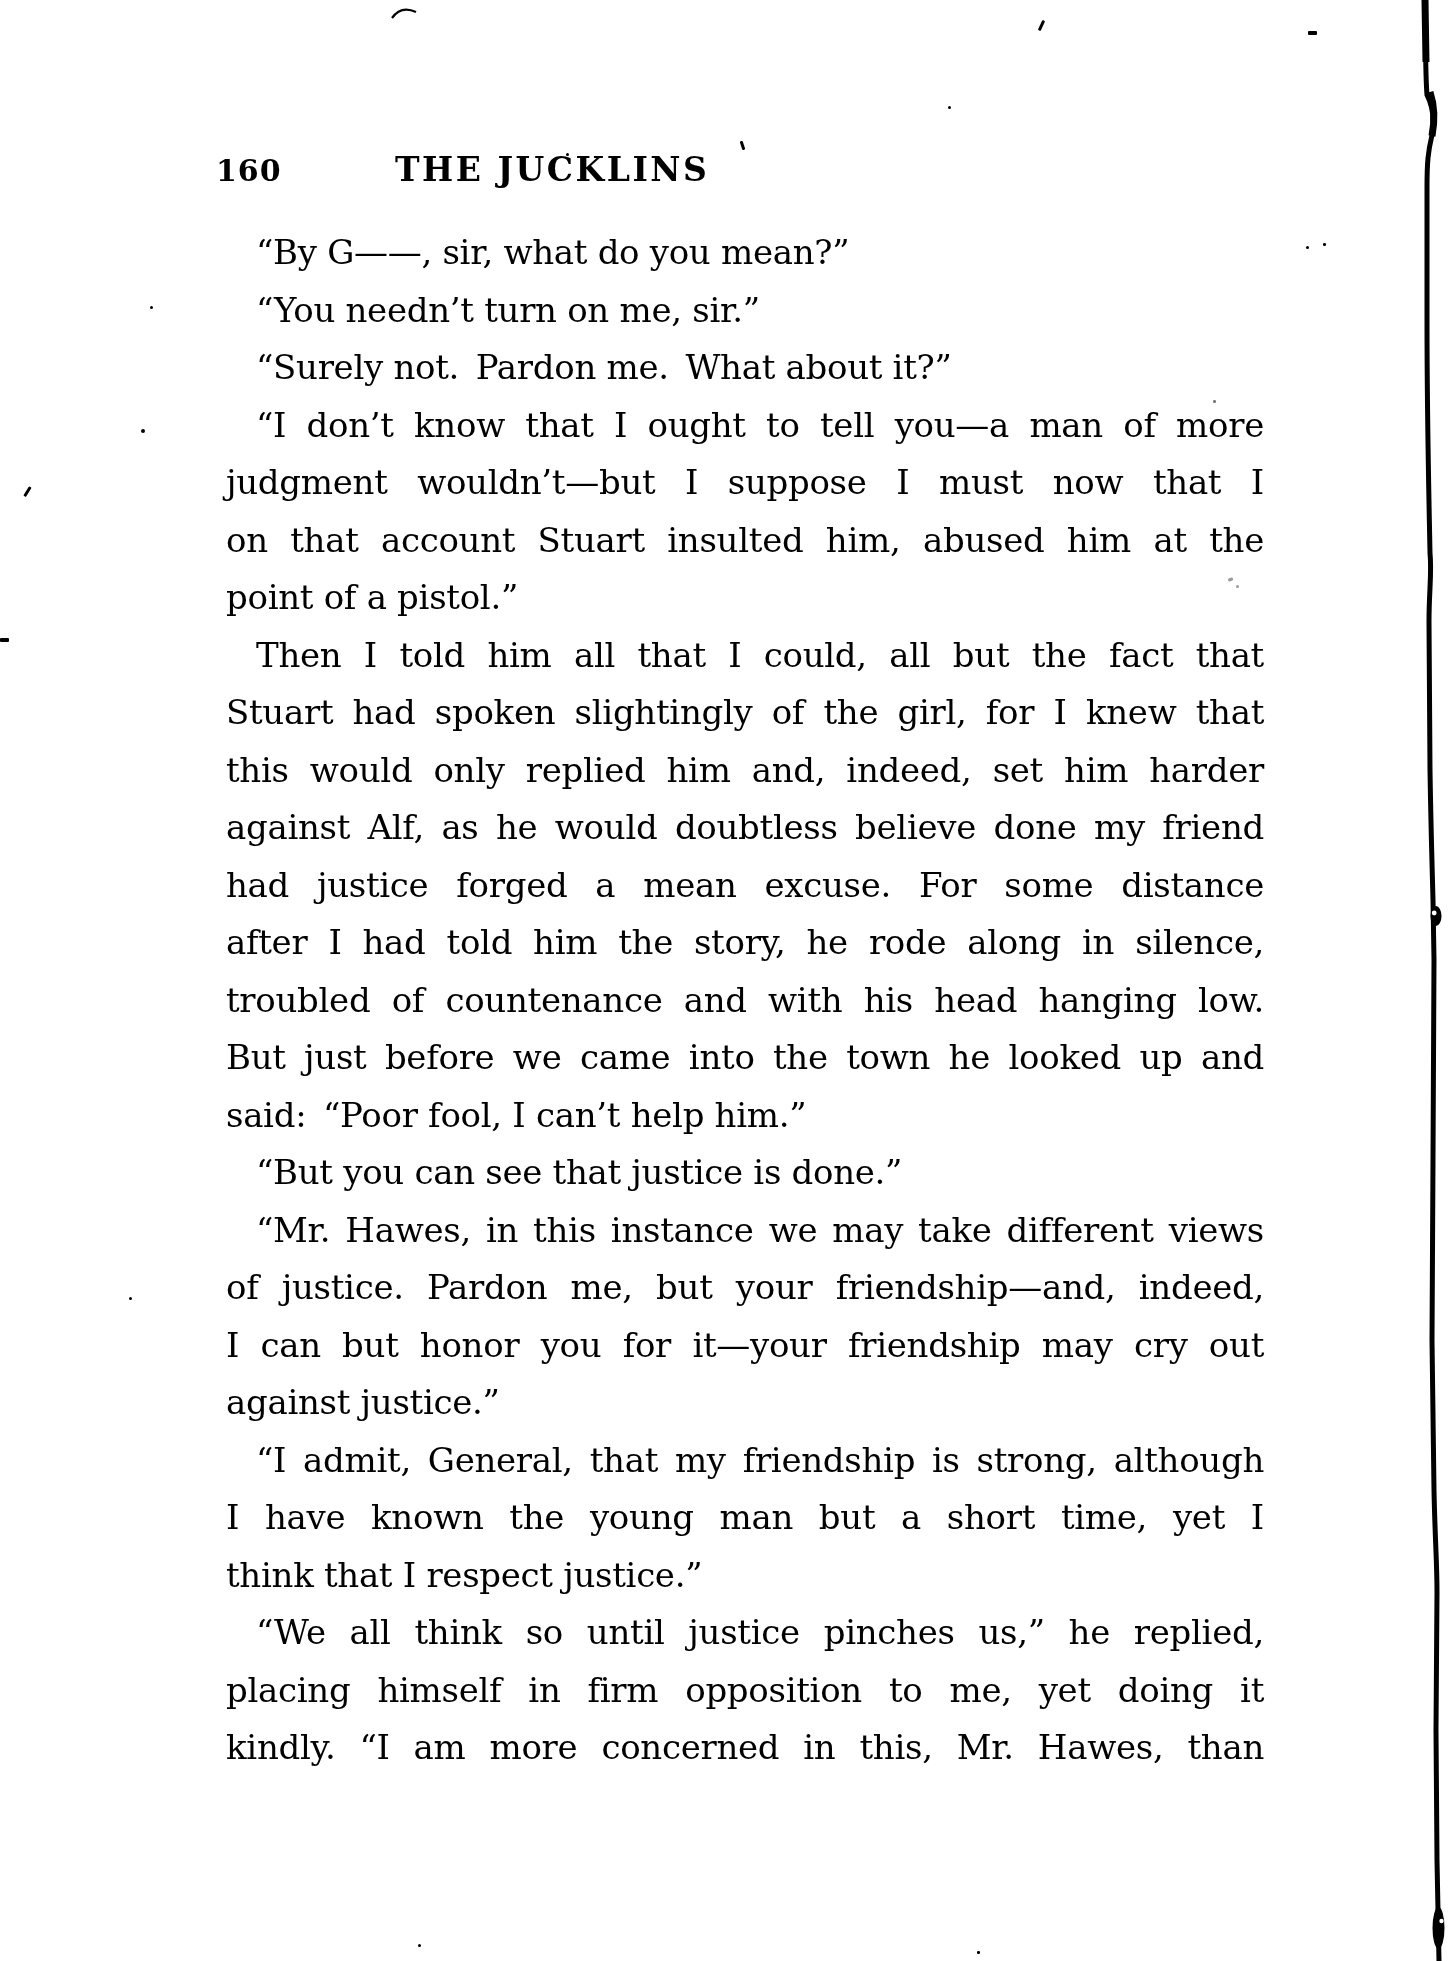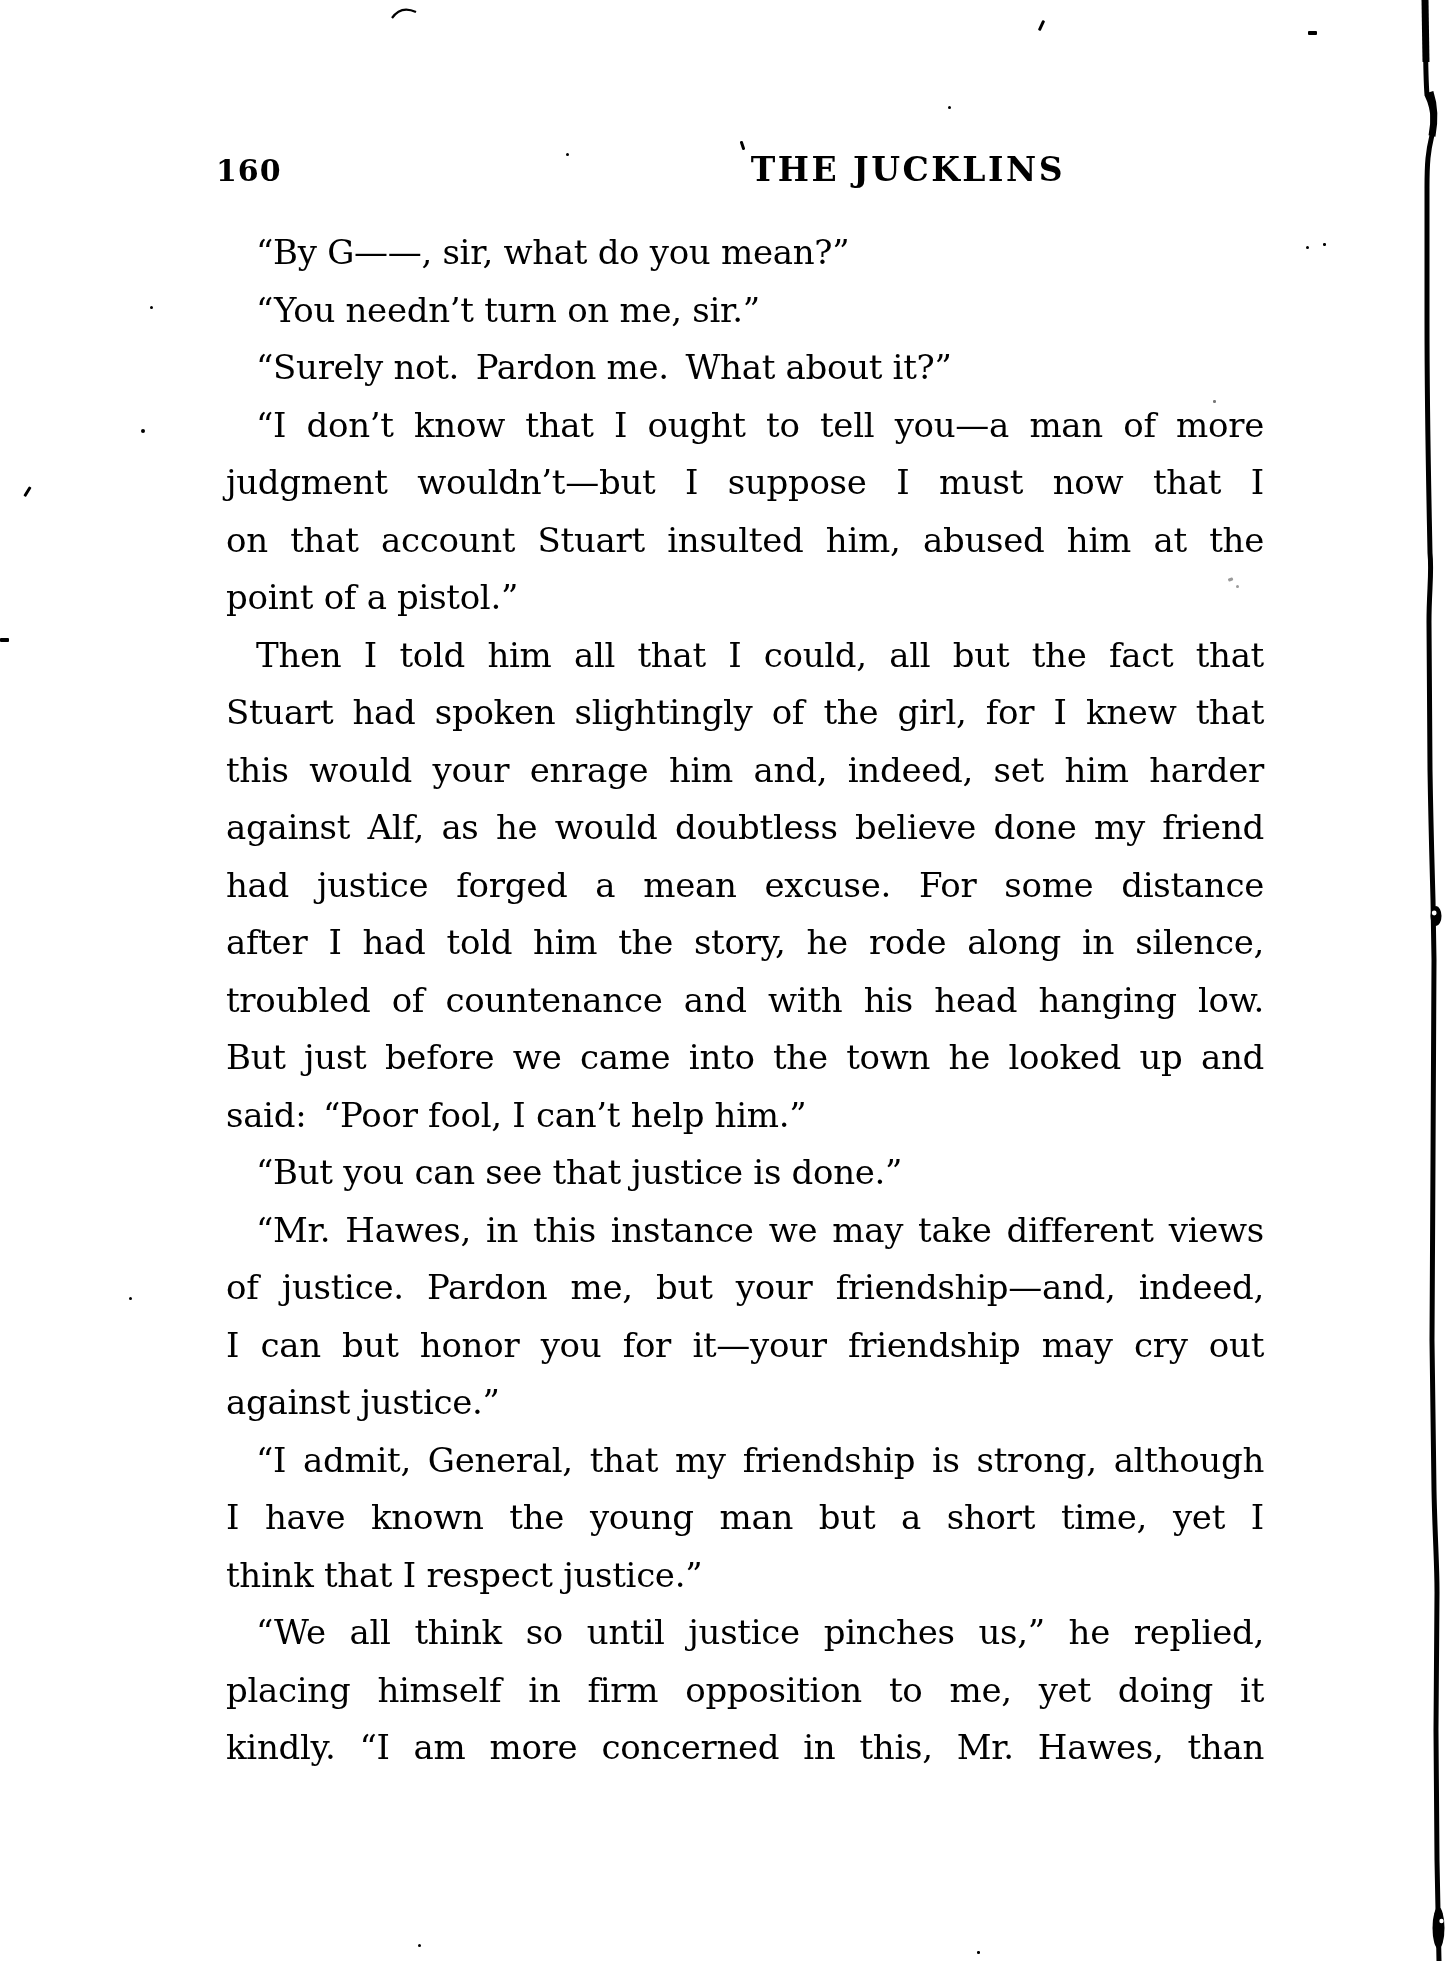--- a/index.html
+++ b/index.html
@@ -11,21 +11,21 @@
     font-family:"DejaVu Serif","Liberation Serif",serif;
     color:#000;
   }
   .runhead{position:absolute;top:150px;left:0;width:1364px;height:42px;}
   .pagenum{
     position:absolute;left:216px;top:3px;
     font-size:30px;font-weight:700;letter-spacing:1px;
   }
   .runtitle{
     position:absolute;left:395px;top:0;width:670px;
-    text-align:right;font-size:33px;font-weight:700;letter-spacing:2.5px;
+    text-align:left;font-size:33px;font-weight:700;letter-spacing:2.5px;
   }
   .text-block{
     position:absolute;left:226px;top:224px;width:1038px;
     font-size:34px;
   }
   .line{
     height:57.5px;line-height:57.5px;
     letter-spacing:-0.3px;
     white-space:nowrap;
   }
@@ -54,21 +54,21 @@
   <div class="text-block">
       <div class="line indent">“By G——, sir, what do you mean?”</div>
       <div class="line indent">“You needn’t turn on me, sir.”</div>
       <div class="line indent">“Surely not. Pardon me. What about it?”</div>
       <div class="line indent just">“I don’t know that I ought to tell you—a man of more</div>
       <div class="line just">judgment wouldn’t—but I suppose I must now that I</div>
       <div class="line just">on that account Stuart insulted him, abused him at the</div>
       <div class="line">point of a pistol.”</div>
       <div class="line indent just">Then I told him all that I could, all but the fact that</div>
       <div class="line just">Stuart had spoken slightingly of the girl, for I knew that</div>
-      <div class="line just">this would your enrage him and, indeed, set him harder</div>
+      <div class="line just">this would only replied him and, indeed, set him harder</div>
       <div class="line just">against Alf, as he would doubtless believe done my friend</div>
       <div class="line just">had justice forged a mean excuse.  For some distance</div>
       <div class="line just">after I had told him the story, he rode along in silence,</div>
       <div class="line just">troubled of countenance and with his head hanging low.</div>
       <div class="line just">But just before we came into the town he looked up and</div>
       <div class="line">said: “Poor fool, I can’t help him.”</div>
       <div class="line indent">“But you can see that justice is done.”</div>
       <div class="line indent just">“Mr. Hawes, in this instance we may take different views</div>
       <div class="line just">of justice.  Pardon me, but your friendship—and, indeed,</div>
       <div class="line just">I can but honor you for it—your friendship may cry out</div>

